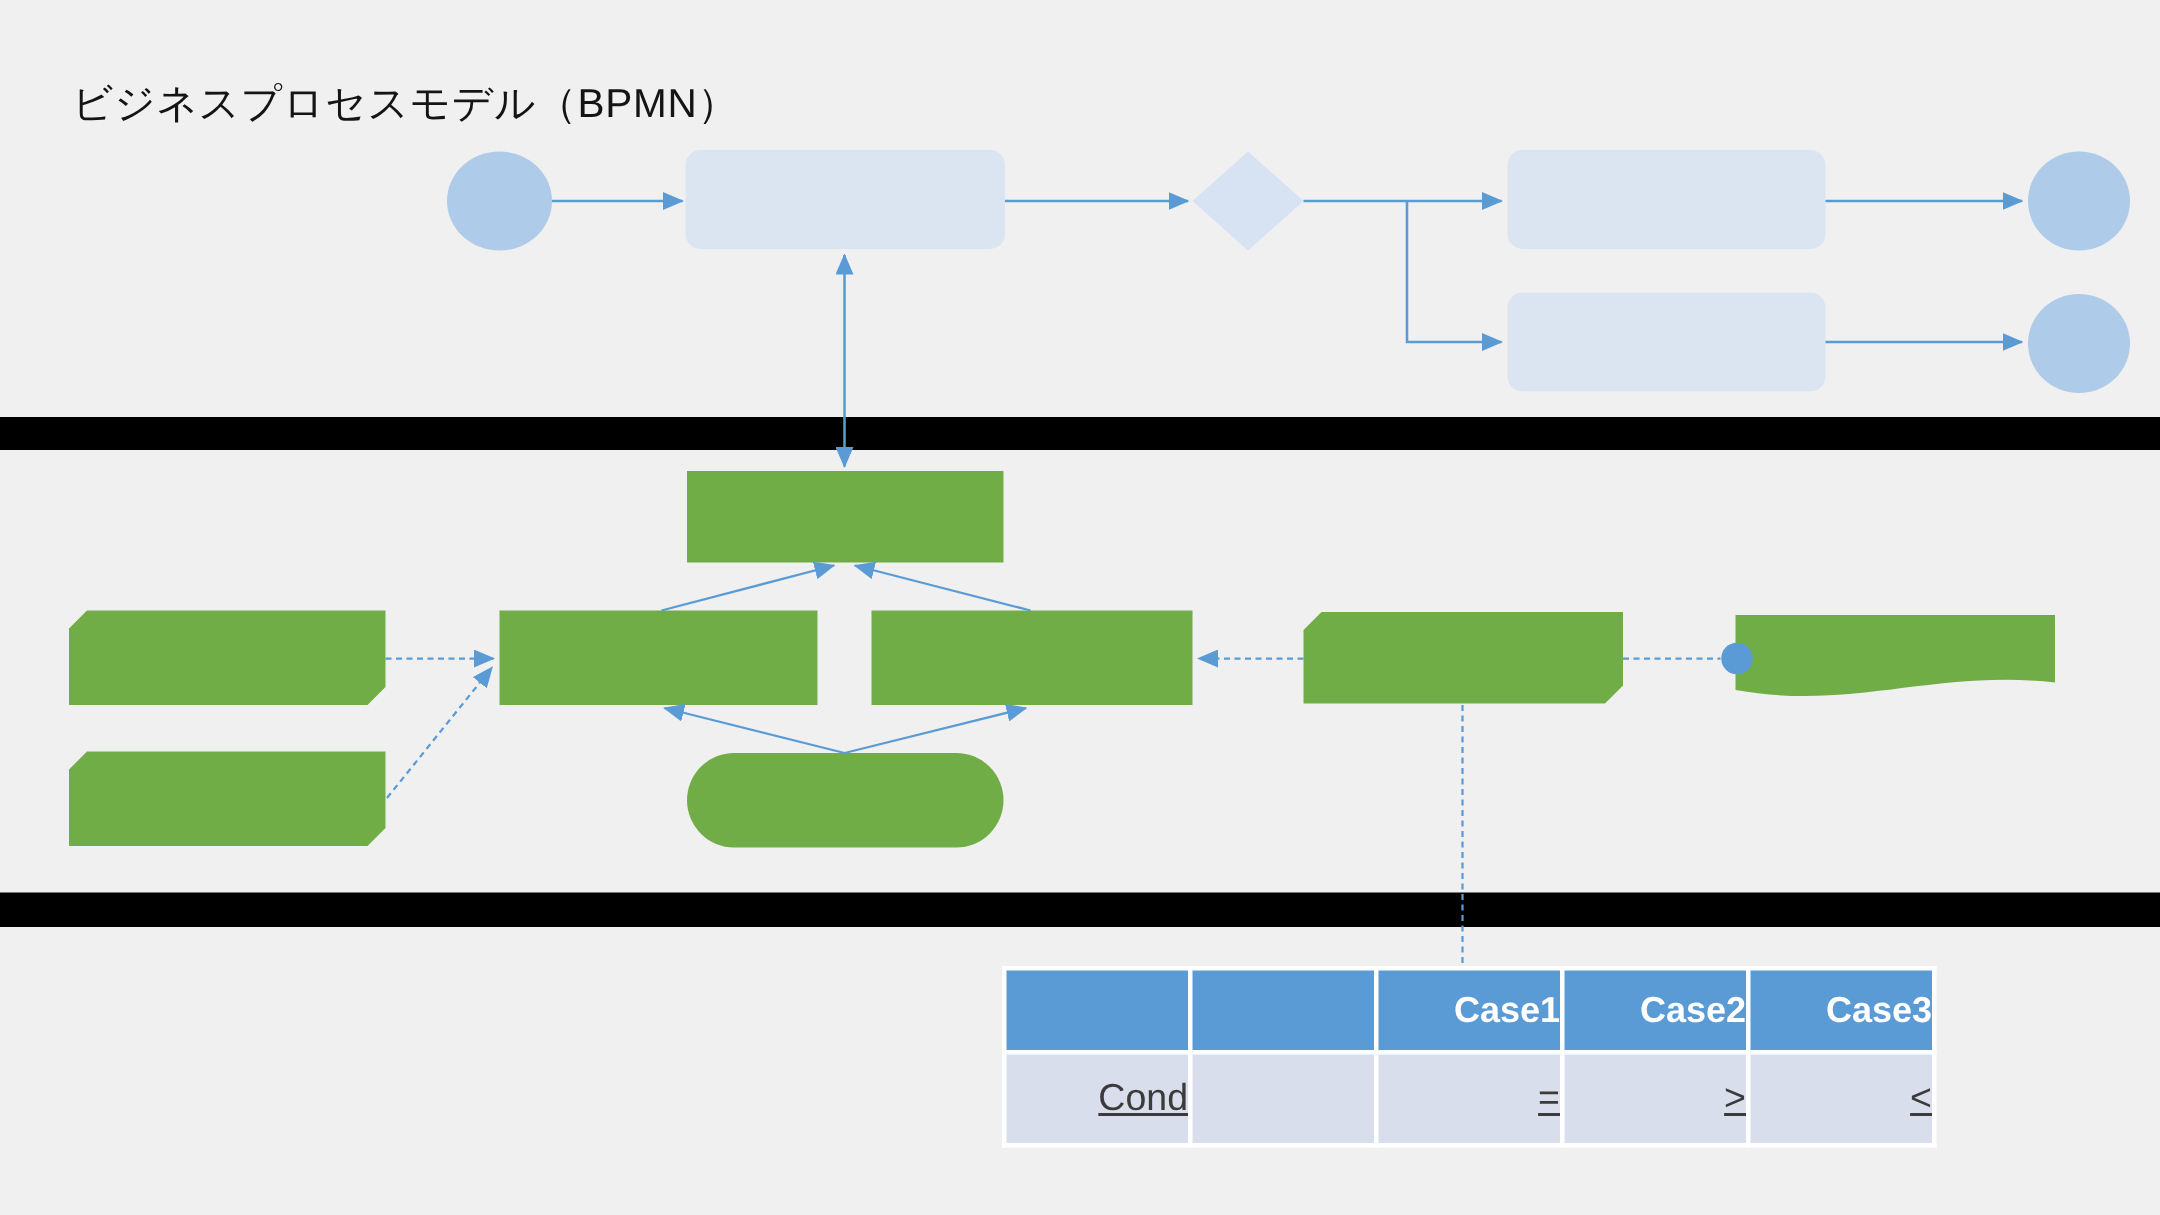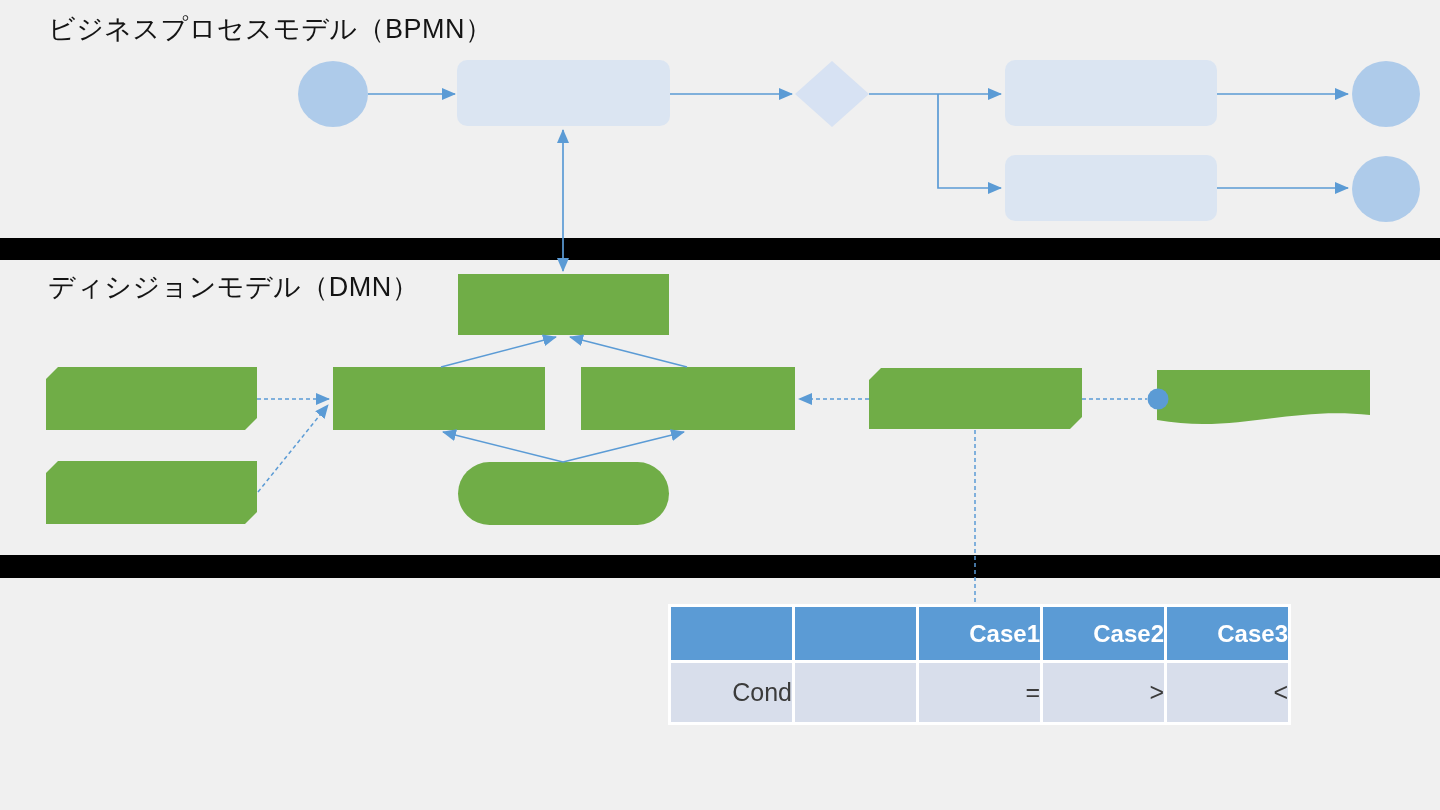--- a/index.html
+++ b/index.html
@@ -17,21 +17,21 @@
     --table-text:#3b3b3b;
     --title-text:#141414;
   }
   *{margin:0;padding:0;box-sizing:border-box;}
   html,body{width:1440px;height:810px;overflow:hidden;}
   body{
     background:var(--background);
     font-family:"Liberation Sans","DejaVu Sans",sans-serif;
     position:relative;
   }
-  .stage{position:absolute;inset:0;width:1440px;height:634px;}
+  .stage{position:absolute;inset:0;width:1440px;height:634px;margin-top:40px;}
   svg.canvas{position:absolute;left:0;top:0;width:1440px;height:810px;}
 
   .section-title{
     position:absolute;
     font-size:27px;
     line-height:1.15;
     color:var(--title-text);
     white-space:nowrap;
     letter-spacing:0.5px;
   }
@@ -63,21 +63,21 @@
     font-size:25px;color:var(--table-text);
     font-weight:400;padding:0;
   }
   .dt-table tr.hdr{height:56px;}
   .dt-table tr.body-row{height:62px;}
   .dt-table tr.hdr th{
     background:var(--table-header-bg);
     color:var(--table-header-text);
     font-weight:700;font-size:24px;
   }
-  .dt-table tr.row-cond td{background:var(--table-row-cond-bg);}
+  .dt-table tr.row-cond td{background:var(--table-row-cond-bg);text-decoration:underline;}
   .dt-table tr.row-act td{background:var(--table-row-act-bg);}
 </style>
 </head>
 <body>
 
 <div class="stage">
 
   <svg class="canvas" viewBox="0 0 1440 810" xmlns="http://www.w3.org/2000/svg">
     <defs>
       <marker id="mEnd" markerUnits="userSpaceOnUse" markerWidth="14" markerHeight="12" refX="13" refY="6" orient="auto">
@@ -123,21 +123,20 @@
     <circle class="dot" cx="1158" cy="399" r="10.5"></circle>
 
     <rect class="bar" x="0" y="238" width="1440" height="22"></rect>
     <rect class="bar" x="0" y="555" width="1440" height="23"></rect>
 
     <line class="ln" x1="563" y1="130" x2="563" y2="271" marker-start="url(#mStart)" marker-end="url(#mEnd)"></line>
     <line class="ln-dash" x1="975" y1="430" x2="975" y2="603"></line>
   </svg>
 
   <div class="section-title" id="title-bpmn">ビジネスプロセスモデル（BPMN）</div>
-  <div class="section-title" id="title-dmn">ディシジョンモデル（DMN）</div>
 
   <table class="dt-table">
     <tbody>
       <tr class="hdr">
         <th></th>
         <th></th>
         <th>Case1</th>
         <th>Case2</th>
         <th>Case3</th>
       </tr>

